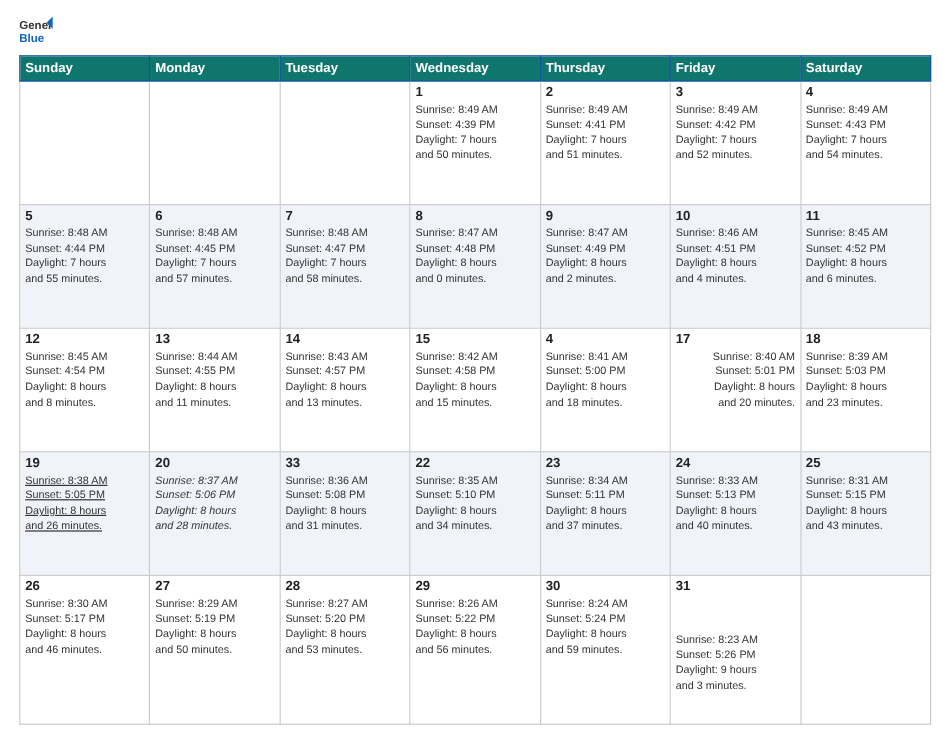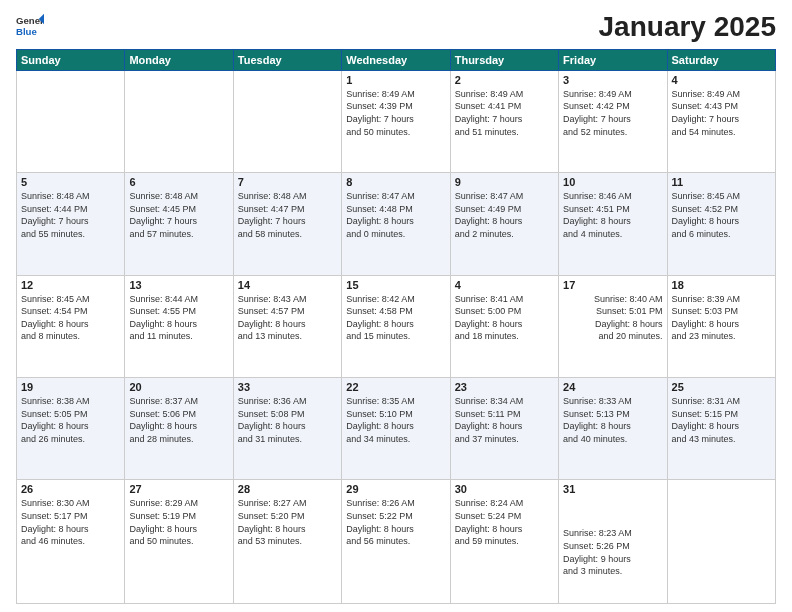--- a/index.html
+++ b/index.html
@@ -99,21 +99,20 @@
 <div class="page">
   <div class="header">
     <div class="logo">
       <svg class="logo-icon" viewBox="0 0 32 32">
         <text x="0" y="14" font-size="11" font-weight="bold" fill="#333">General</text>
         <text x="0" y="26" font-size="11" font-weight="bold" fill="#1565c0">Blue</text>
         <polygon points="26,8 32,2 32,14" fill="#1565c0"></polygon>
       </svg>
     </div>
     <div class="title-block">
-      <div class="month-title">January 2025</div>
     </div>
   </div>
 
   <table class="calendar">
     <thead>
       <tr>
         <th>Sunday</th>
         <th>Monday</th>
         <th>Tuesday</th>
         <th>Wednesday</th>
@@ -254,28 +253,28 @@
             <span class="day-num">18</span>
             <div class="day-info" style="white-space: pre-line;">Sunrise: 8:39 AM
 Sunset: 5:03 PM
 Daylight: 8 hours
 and 23 minutes.</div>
           </td>
         </tr>
         <tr class="row-alt">
           <td>
             <span class="day-num">19</span>
-            <div class="day-info" style="white-space: pre-line;">Sunrise: 8:38 AM
+            <div class="day-info" style="white-space: pre-line; text-decoration: underline;">Sunrise: 8:38 AM
 Sunset: 5:05 PM
 Daylight: 8 hours
 and 26 minutes.</div>
           </td>
           <td>
             <span class="day-num">20</span>
-            <div class="day-info" style="white-space: pre-line;">Sunrise: 8:37 AM
+            <div class="day-info" style="white-space: pre-line; font-style: italic;">Sunrise: 8:37 AM
 Sunset: 5:06 PM
 Daylight: 8 hours
 and 28 minutes.</div>
           </td>
           <td>
             <span class="day-num">33</span>
             <div class="day-info" style="white-space: pre-line;">Sunrise: 8:36 AM
 Sunset: 5:08 PM
 Daylight: 8 hours
 and 31 minutes.</div>

